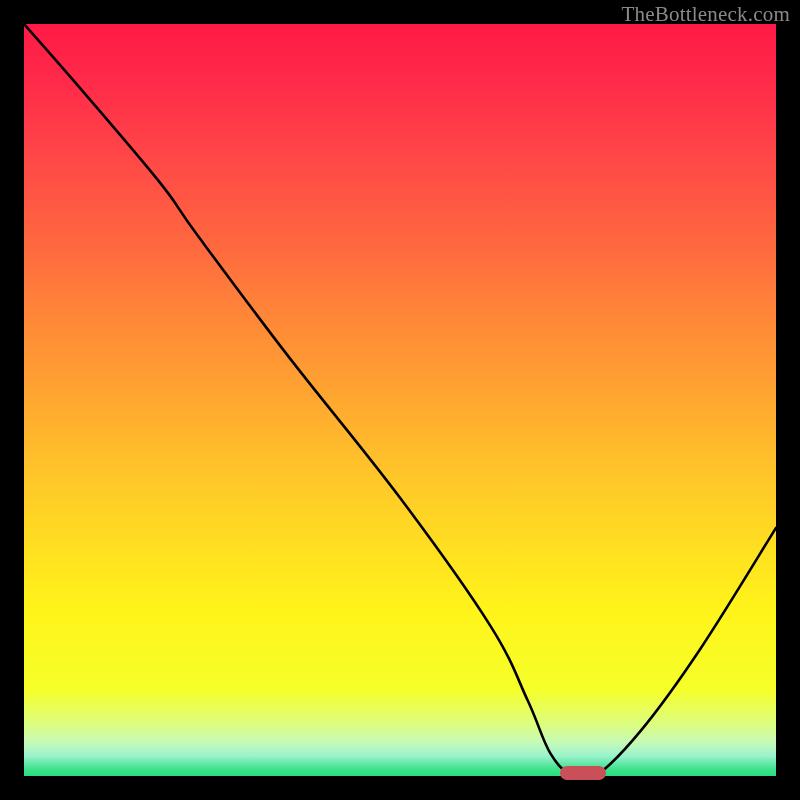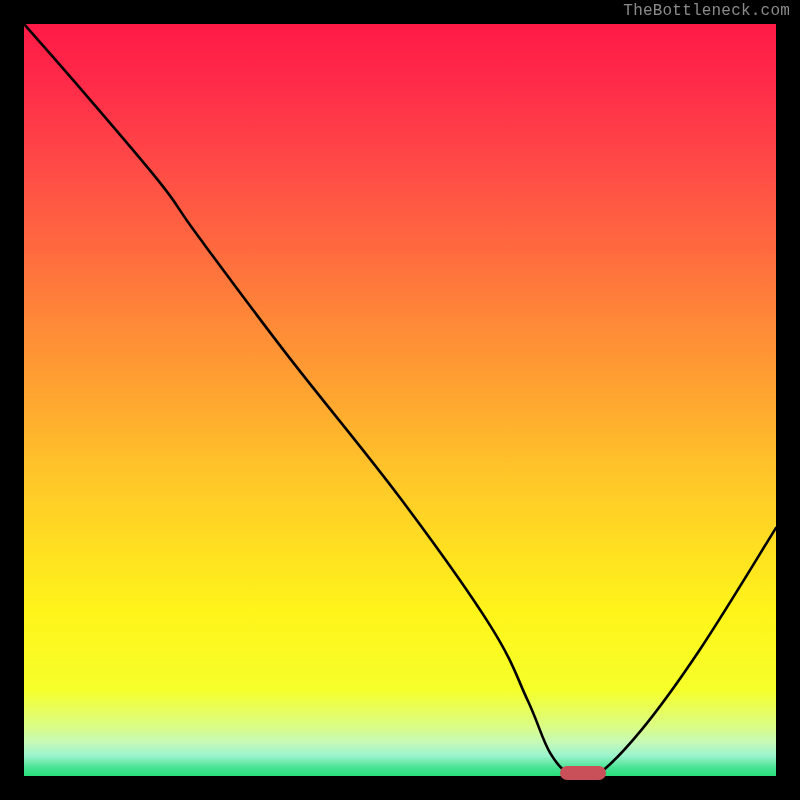--- a/index.html
+++ b/index.html
@@ -31,22 +31,22 @@
       #c6fab7 95.5%,
       #9bf3cd 97.3%,
       #43e28f 99.0%,
       #29dd7a 100%
     );
   }
   .watermark {
     position: absolute;
     top: 2px;
     right: 10px;
-    font-family: Liberation Mono, monospace;
-    font-size: 16px;
+    font-family: Liberation Serif, serif;
+    font-size: 21px;
     font-weight: 400;
     color: #8a8a8a;
     letter-spacing: 0.2px;
   }
   svg.curve {
     position: absolute;
     left: 0;
     top: 0;
     width: 752px;
     height: 752px;

